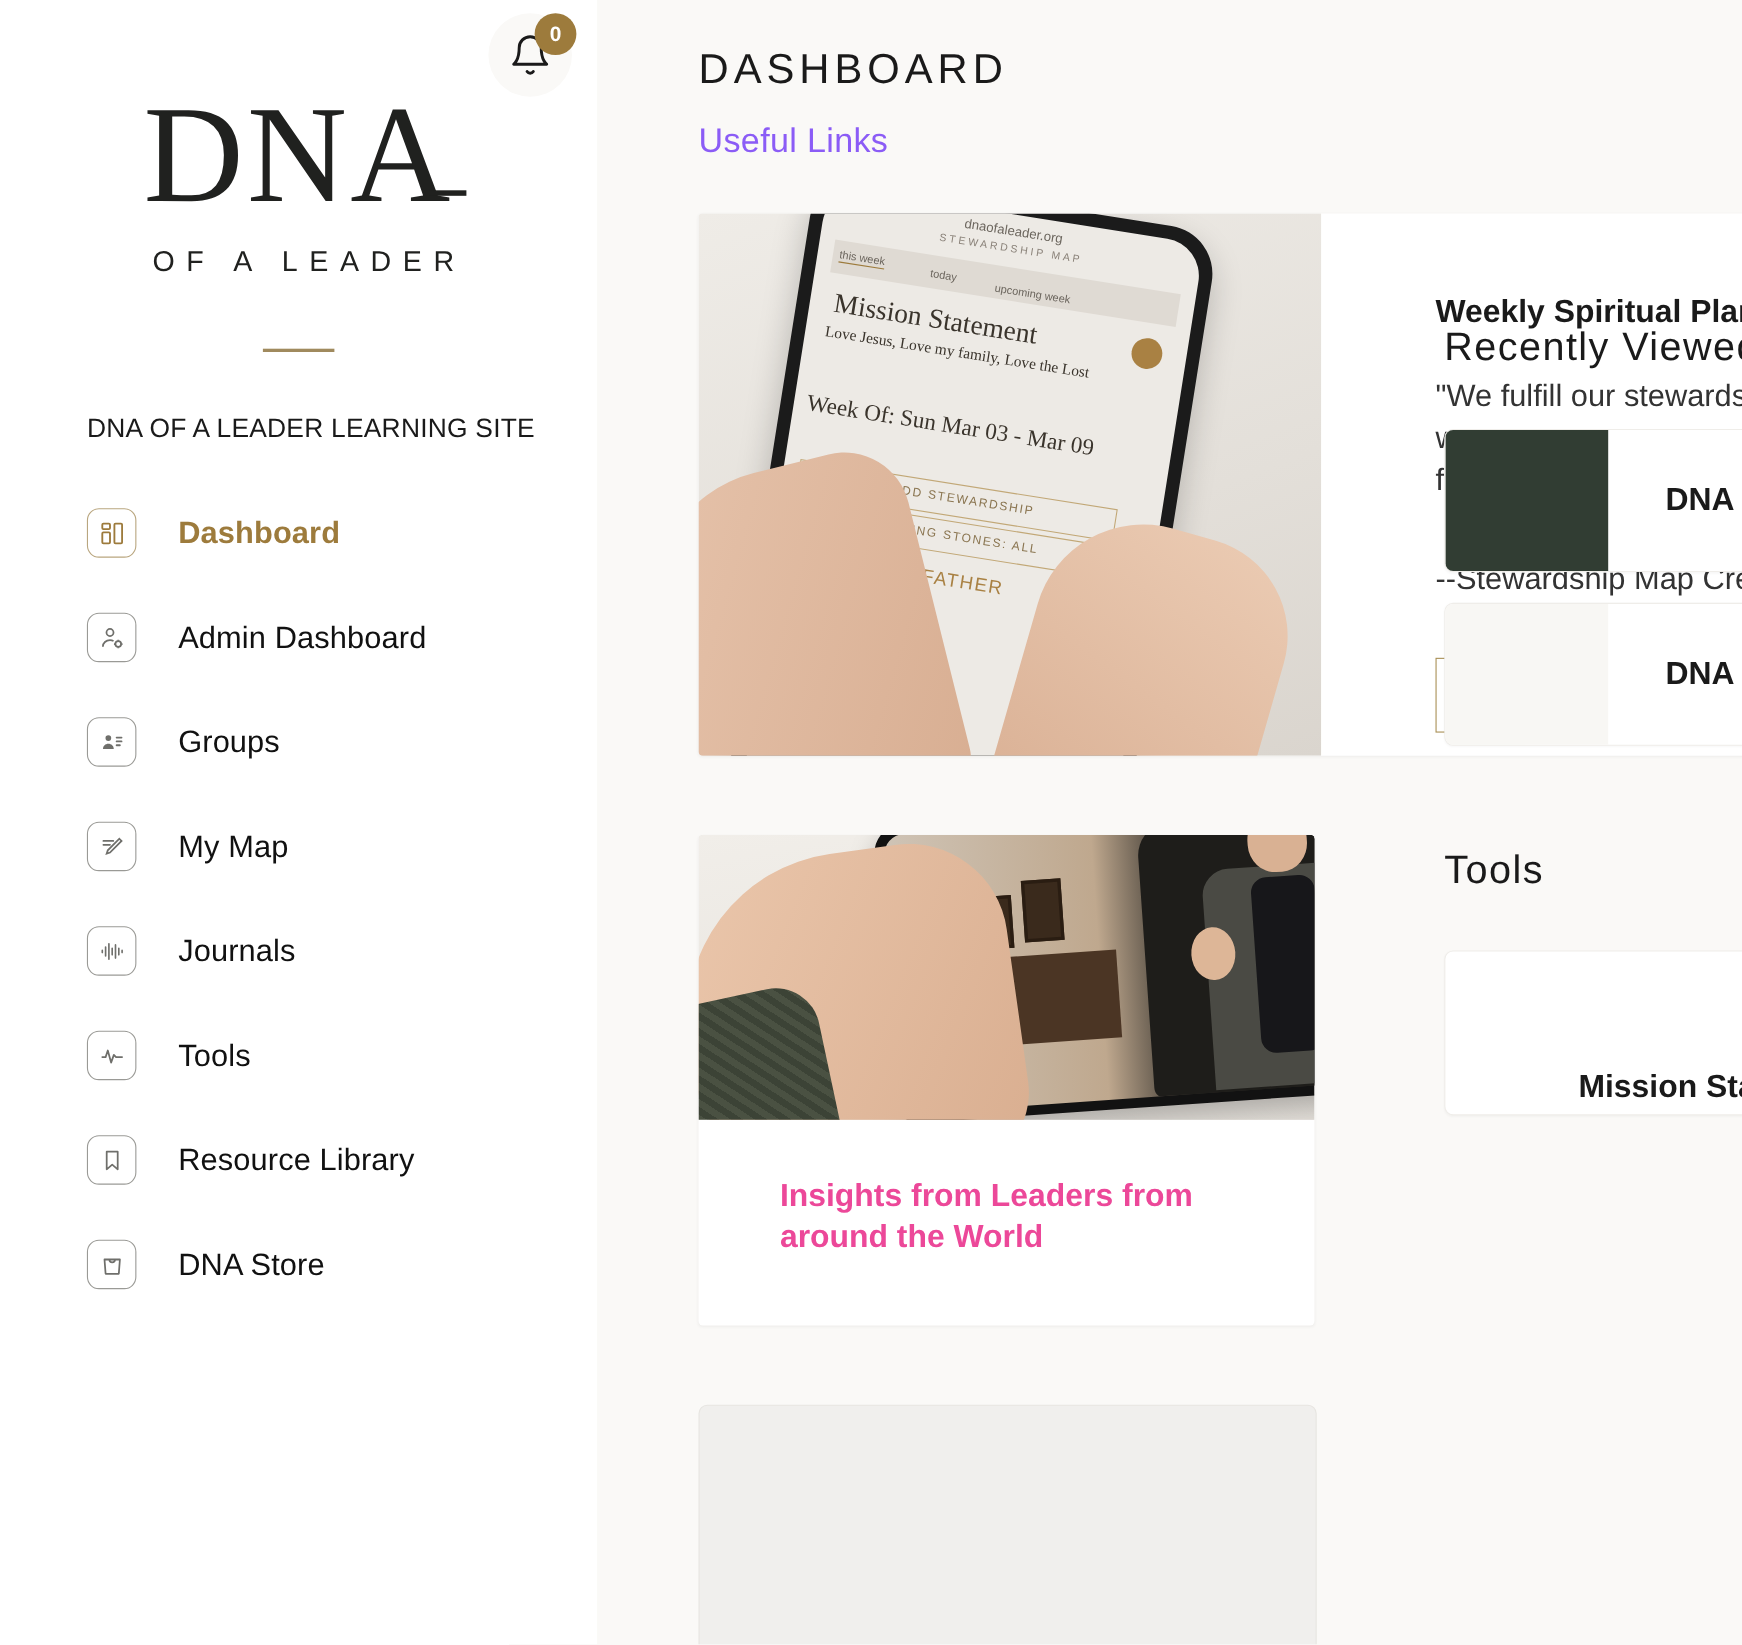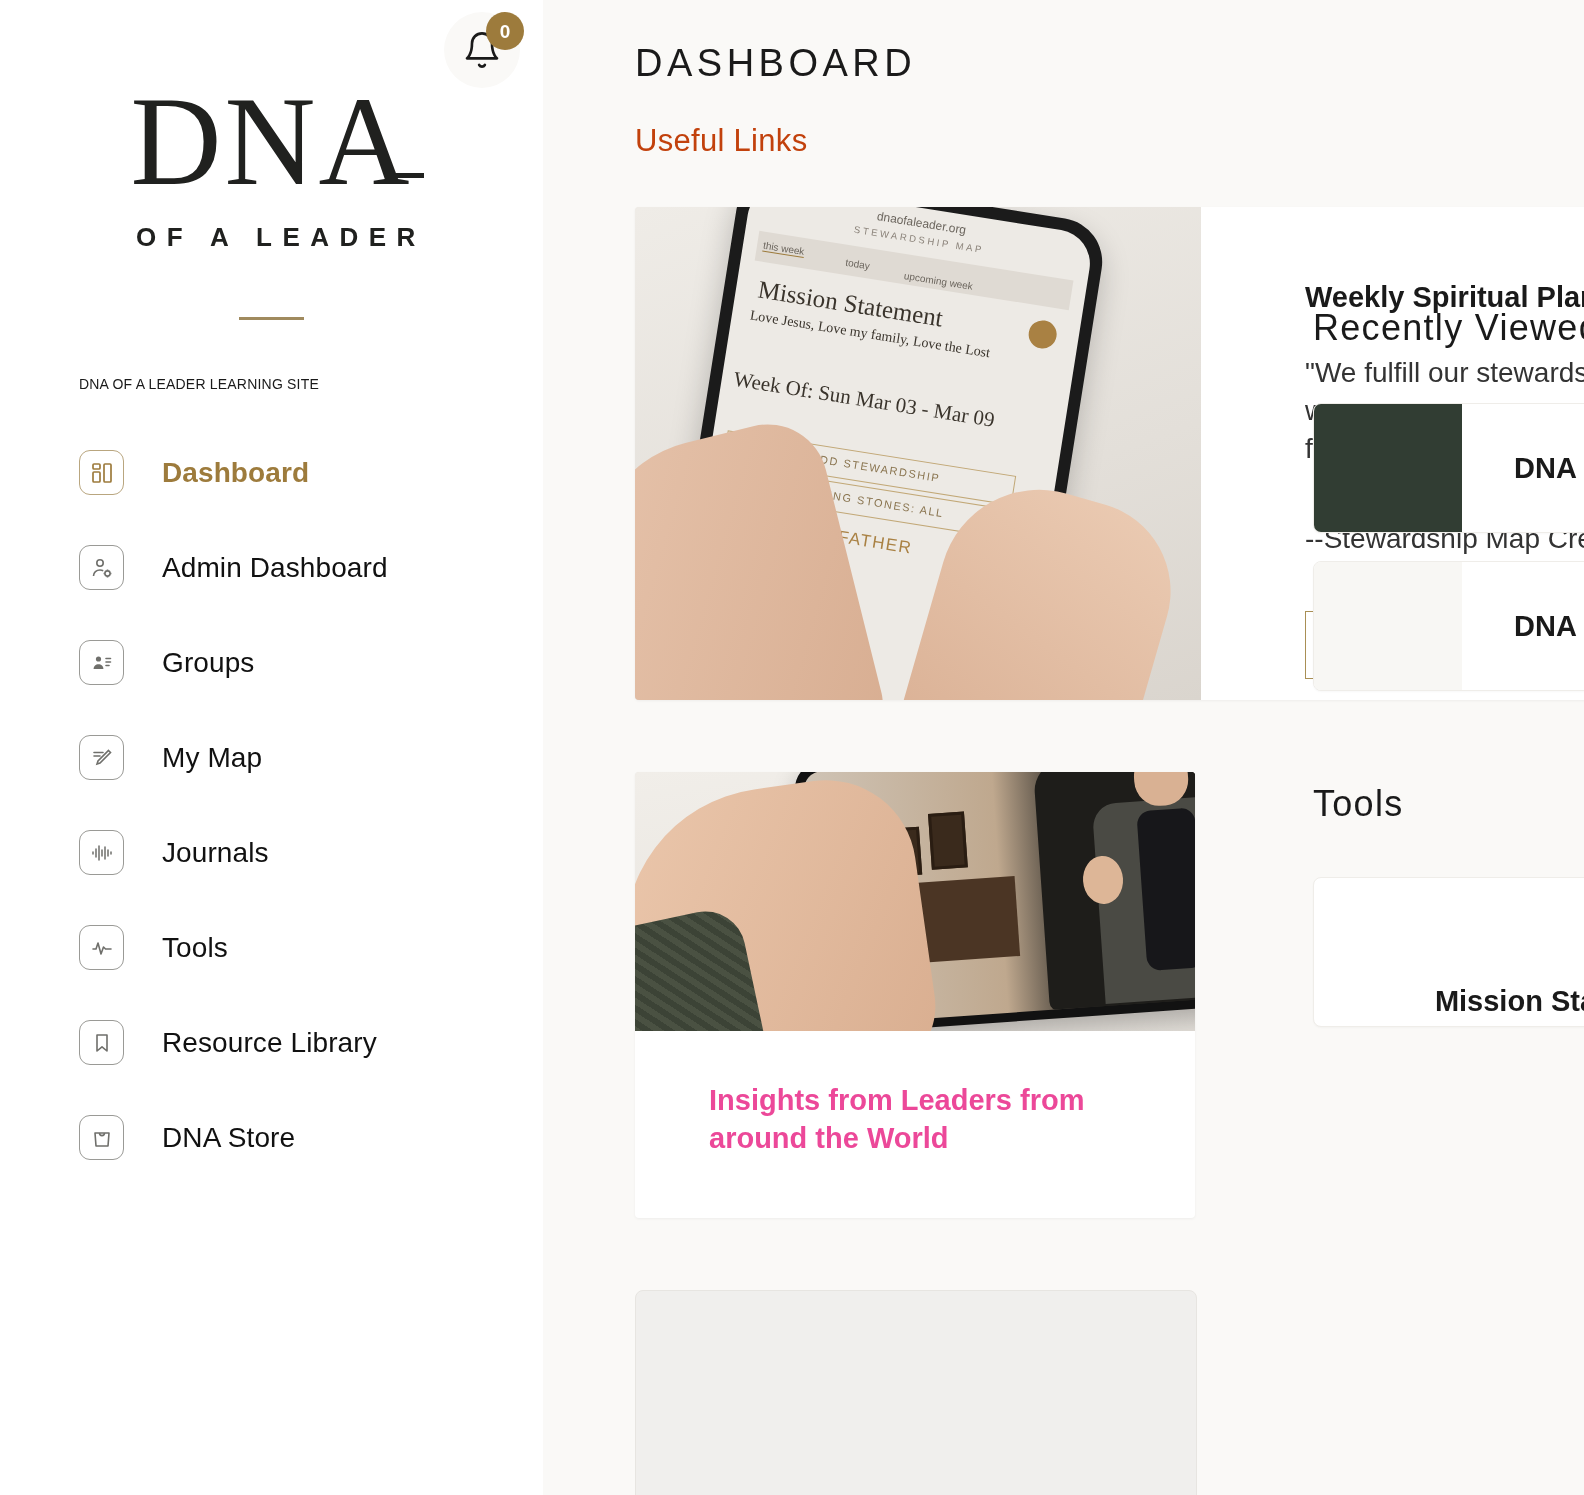--- a/index.html
+++ b/index.html
@@ -44,29 +44,29 @@
     letter-spacing: 3px; color: #20211F; font-weight: 400;
     position: relative; display: inline-block;
   }
   .logo-dna .bar {
     position: absolute; left: 259px; top: 85px;
     width: 34px; height: 5px; background: #20211F;
   }
   .logo-sub {
     margin-top: 26px;
     font-size: 26px; letter-spacing: 10.5px;
-    color: #20211F; font-weight: 700; padding-left: 19px;
+    color: #20211F; font-weight: 400; padding-left: 19px;
   }
   .logo-rule {
     width: 65px; height: 3px; background: #A08A5E;
     margin: 64px auto 0;
   }
   .site-label {
     margin-top: 56px; padding-left: 79px;
-    font-size: 14px; letter-spacing: 0.2px; color: #1A1A1A;
+    font-size: 24px; letter-spacing: 0.2px; color: #1A1A1A;
   }
   .nav { margin-top: 33px; }
   .nav-item {
     display: flex; align-items: center;
     height: 95px; padding-left: 79px;
     cursor: pointer; text-decoration: none;
   }
   .nav-icon {
     width: 45px; height: 45px; flex: 0 0 45px;
     border: 1.6px solid #9A9A96; border-radius: 11px;
@@ -84,22 +84,22 @@
   
   .main {
     flex: 1 1 auto; background: #FAF9F7;
     padding: 42px 0 0 92px; position: relative; overflow: hidden;
   }
   .page-title {
     font-size: 38px; letter-spacing: 4.5px;
     color: #1A1A1A; font-weight: 400;
   }
   .page-subtitle {
-    margin-top: 38px; font-size: 31px;
-    color: #c2410c; font-weight: 400; letter-spacing: 0.3px;
+    margin-top: 25px; font-size: 31px;
+    color: #8b5cf6; font-weight: 400; letter-spacing: 0.3px;
   }
   .grid {
     display: flex; gap: 118px; margin-top: 48px;
   }
   .col-left { width: 560px; flex: 0 0 560px; }
   .col-right { width: 560px; flex: 0 0 560px; }
 
   
   .hero-card {
     display: flex; background: #FFFFFF;

